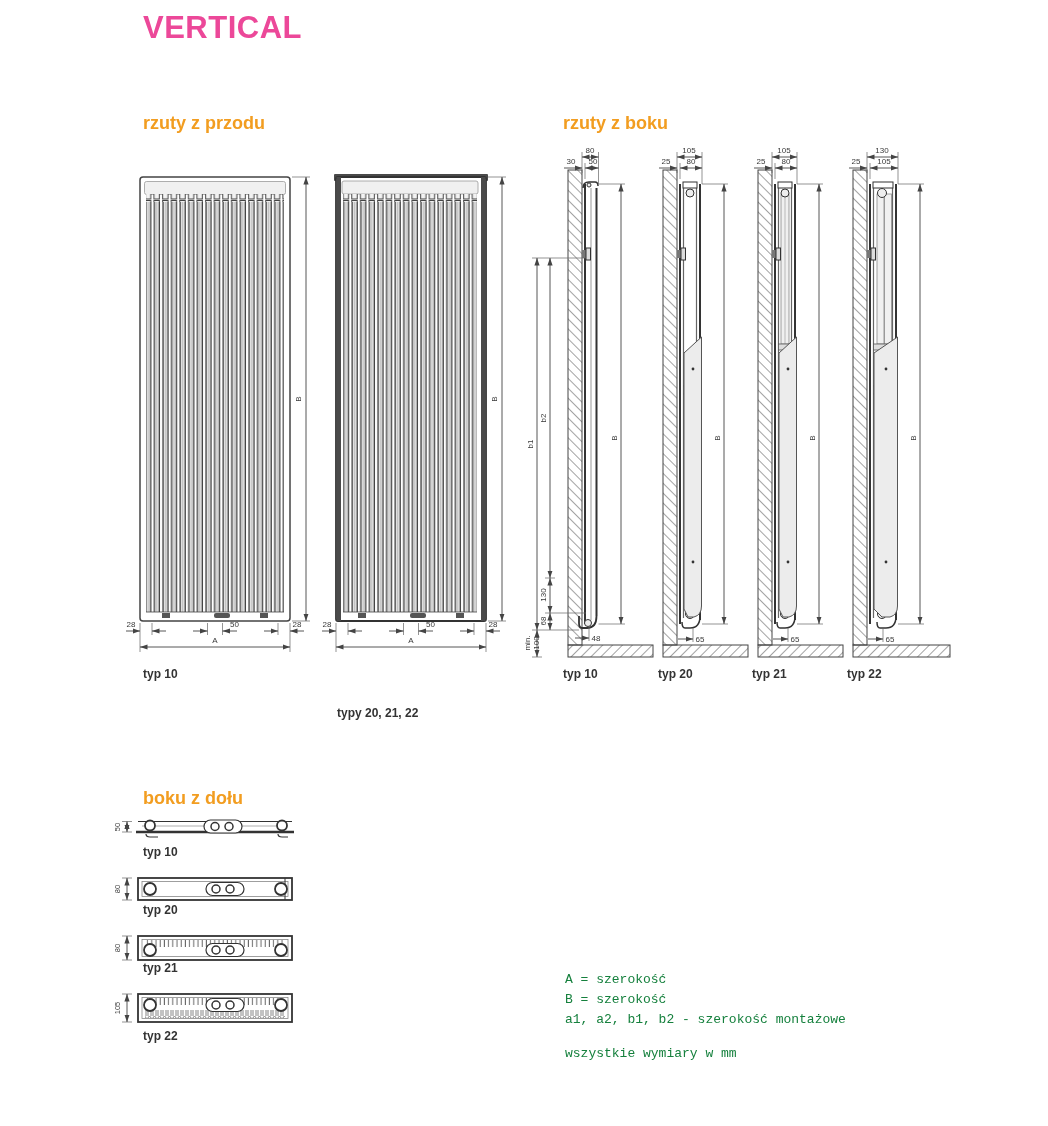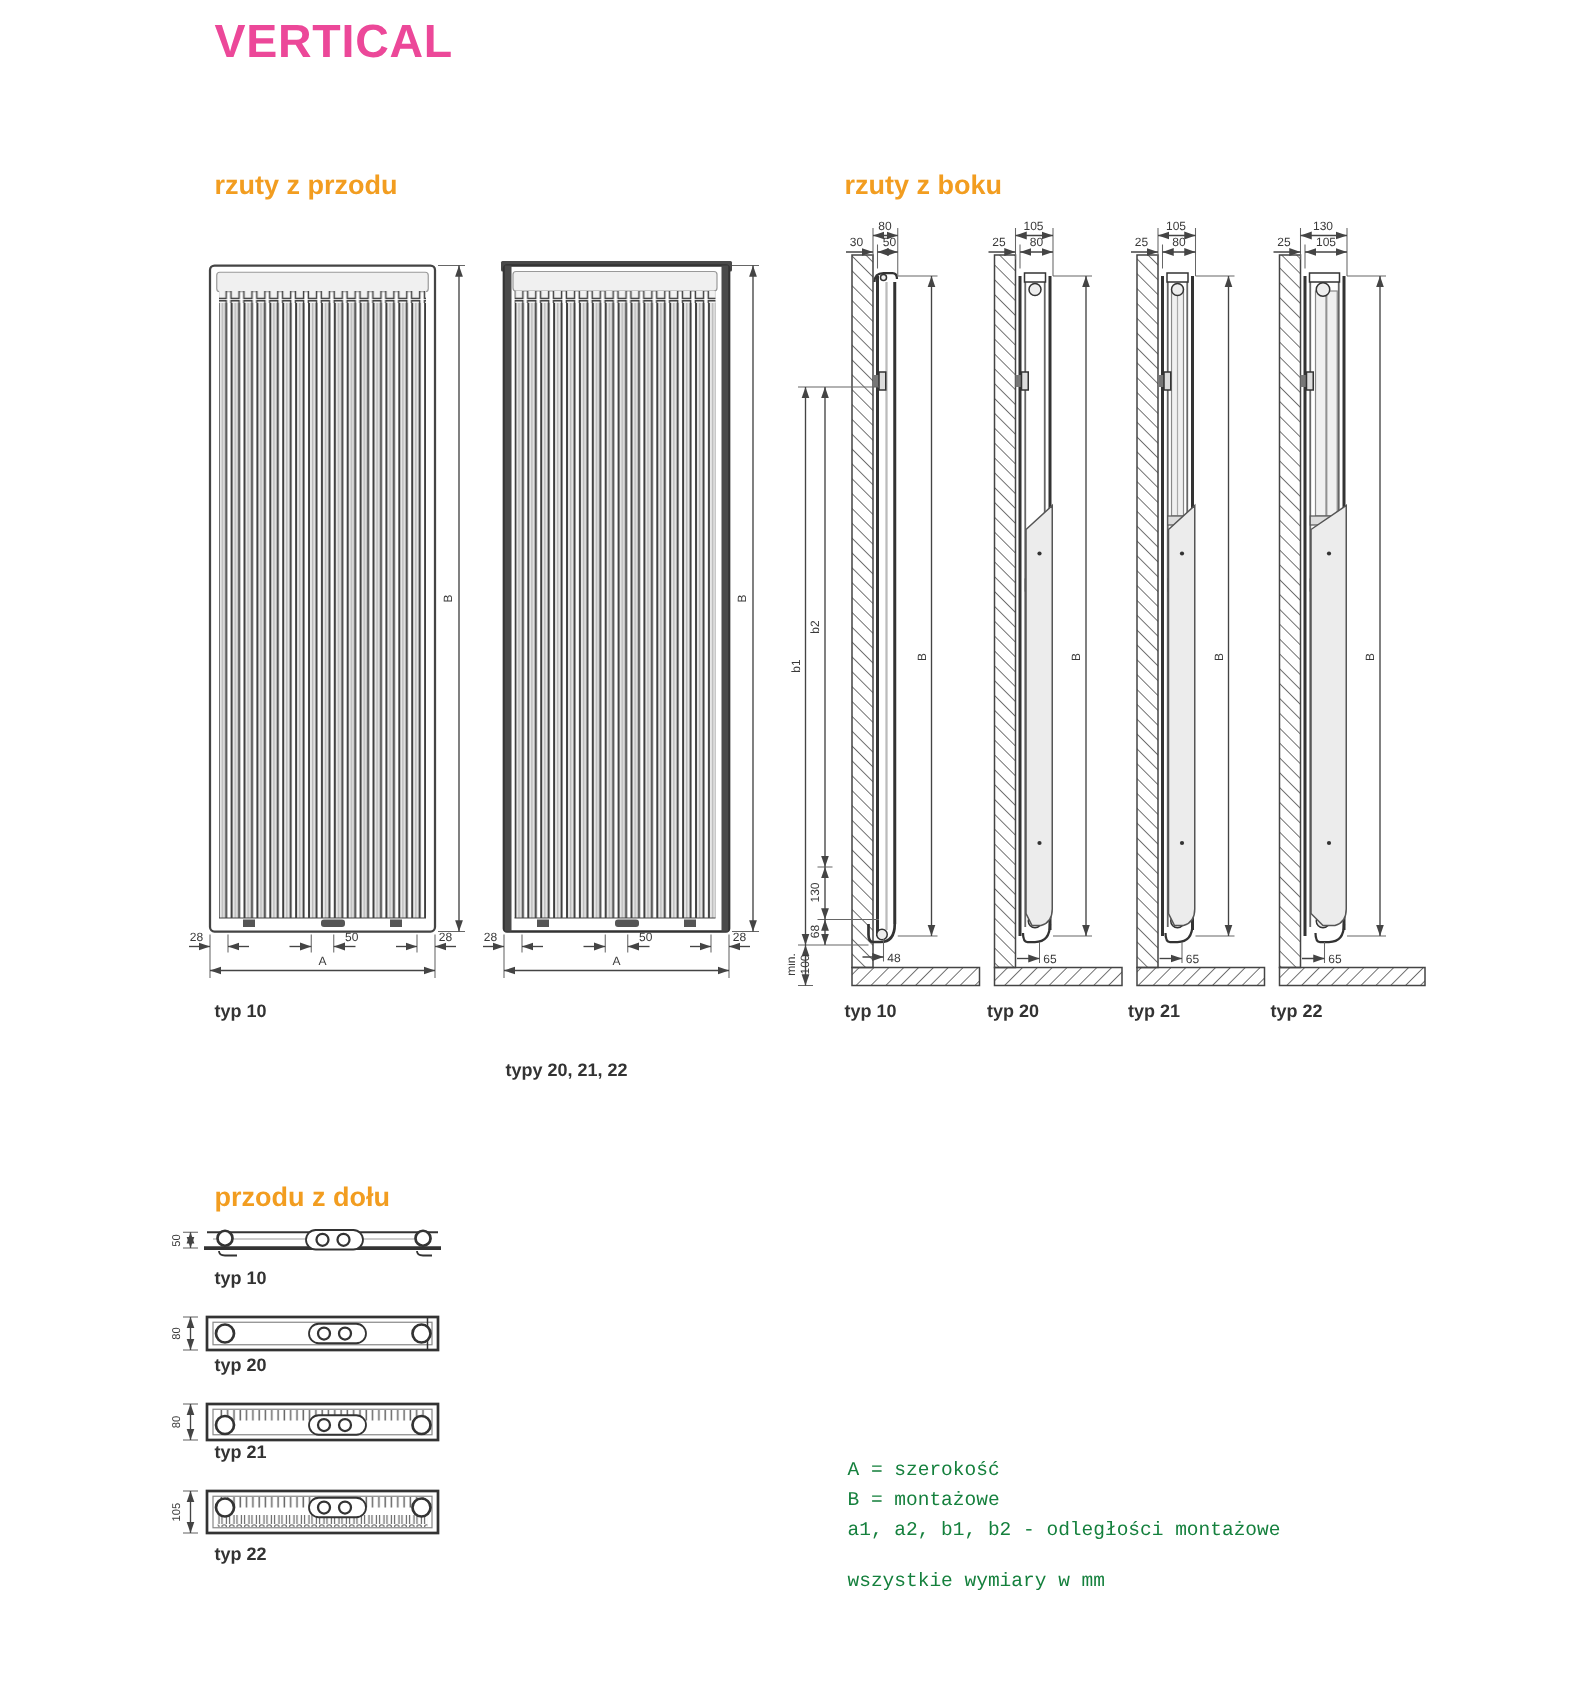--- a/index.html
+++ b/index.html
@@ -16,21 +16,21 @@
   .legend .note{margin-top:14px;}
   svg{position:absolute;}
   svg text{font-family:"Liberation Sans","DejaVu Sans",sans-serif;font-size:8px;fill:#3a3a3a;}
 </style>
 </head>
 <body>
 
 <div class="abs page-title">VERTICAL</div>
 <div class="abs section-heading" style="left:143px;top:101px;">rzuty z przodu</div>
 <div class="abs section-heading" style="left:563px;top:101px;">rzuty z boku</div>
-<div class="abs section-heading" style="left:143px;top:776px;">przodu z dołu</div>
+<div class="abs section-heading" style="left:143px;top:776px;">boku z dołu</div>
 
 <svg class="abs" style="left:118px;top:164px;" width="400" height="522" viewBox="0 0 400 522">
   <defs>
     <marker id="fv-arr" viewBox="0 0 8 6" markerWidth="8" markerHeight="6" refX="7.5" refY="3" orient="auto-start-reverse" markerUnits="userSpaceOnUse">
       <path d="M7.5,3 L0,0.4 L0,5.6 Z" fill="#444"></path>
     </marker>
     <pattern id="fv-finsq" width="8.6" height="9" patternUnits="userSpaceOnUse">
       <rect x="1.6" y="0.5" width="5.4" height="7.5" fill="#f2f2f2" stroke="#444" stroke-width="1"></rect>
     </pattern>
     <pattern id="fv-stripes" width="8.6" height="10" patternUnits="userSpaceOnUse">
@@ -402,16 +402,16 @@
   <text x="8" y="200" text-anchor="middle" transform="rotate(-90 8 200)" style="font-size:7.5px">105</text>
 </svg>
 
 <div class="abs typ-label" style="left:143px;top:845px;">typ 10</div>
 <div class="abs typ-label" style="left:143px;top:903px;">typ 20</div>
 <div class="abs typ-label" style="left:143px;top:961px;">typ 21</div>
 <div class="abs typ-label" style="left:143px;top:1029px;">typ 22</div>
 
 <div class="abs legend">
   <div>A = szerokość</div>
-  <div>B = montażowe</div>
-  <div>a1, a2, b1, b2 - odległości montażowe</div>
+  <div>B = szerokość</div>
+  <div>a1, a2, b1, b2 - szerokość montażowe</div>
   <div class="note">wszystkie wymiary w mm</div>
 </div>
 
 </body></html>

